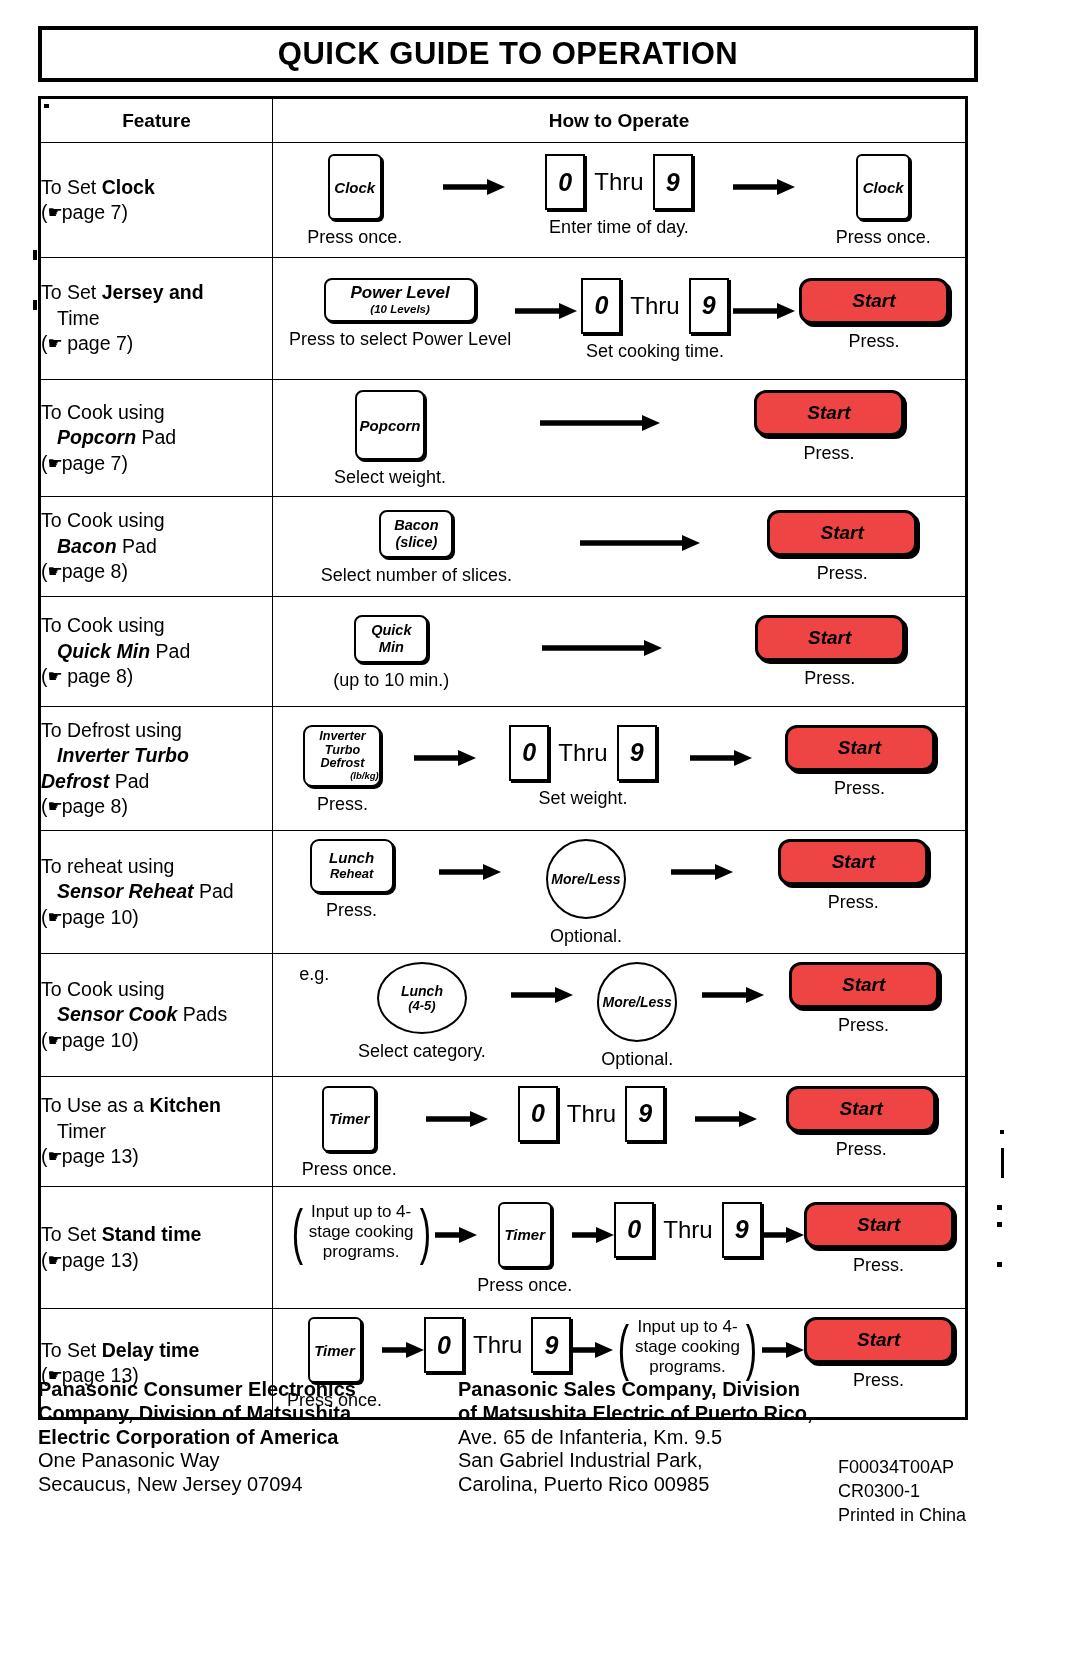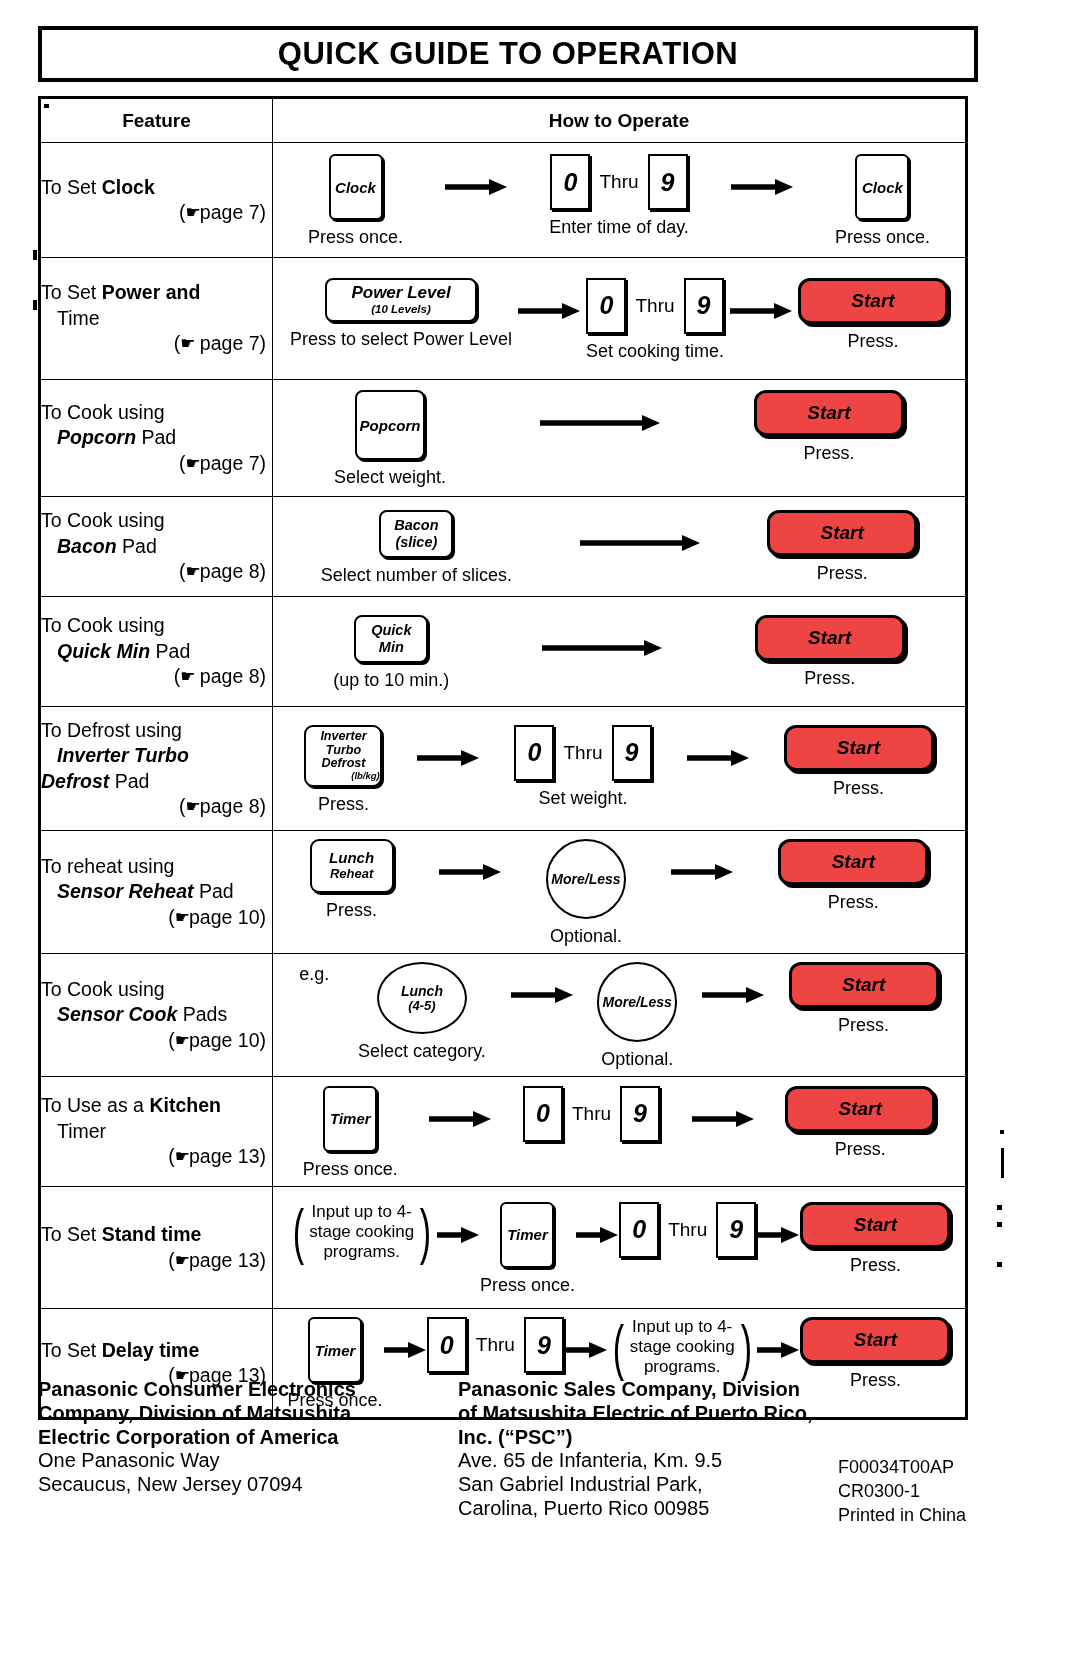--- a/index.html
+++ b/index.html
@@ -42,21 +42,21 @@
 
   
   .feat{
     padding:10px 10px 10px 14px;
     font-size:19.5px;line-height:1.30;
   }
   .feat .l1{white-space:nowrap;}
   .feat .ind{padding-left:16px;}
   .feat b{font-weight:bold;}
   .feat i{font-weight:bold;font-style:italic;}
-  .pg{text-align:right;padding-right:6px;white-space:nowrap;}
+  .pg{padding-right:6px;white-space:nowrap;}
   .hand{font-size:17px;vertical-align:1px;letter-spacing:-1px;}
 
   
   .flow{
     display:flex;align-items:flex-start;justify-content:space-around;
     padding:8px 14px 6px 14px;
   }
   .step{
     display:flex;flex-direction:column;align-items:center;
     justify-content:flex-start;
@@ -94,21 +94,21 @@
   .pad-two{
     width:84px;height:54px;border-radius:9px;font-size:15px;line-height:1.12;
   }
   .pad-two .sub{font-size:13px;}
   .digit{
     width:40px;height:56px;border:2.5px solid #000;background:#fff;
     display:flex;align-items:center;justify-content:center;
     font-size:25px;font-weight:bold;font-style:italic;
     box-shadow:2px 2px 0 #000;box-sizing:border-box;
   }
-  .thru{font-size:19px;padding:0 9px;align-self:center;line-height:56px;}
+  .thru{font-size:24px;padding:0 9px;align-self:center;line-height:56px;}
   .start{
     width:150px;height:46px;border:3px solid #000;border-radius:12px;
     background:#ef4444;display:flex;align-items:center;justify-content:center;
     font-size:19px;font-weight:bold;font-style:italic;
     box-shadow:3px 3px 0 #000;box-sizing:border-box;
   }
   .circle{
     width:76px;height:76px;border:2.2px solid #000;border-radius:50%;
     background:#fff;display:flex;flex-direction:column;
     align-items:center;justify-content:center;
@@ -217,21 +217,21 @@
                   <div class="pad pad-tall">
                     <span>Clock</span>
                   </div>
                   <div class="cap">Press once.</div>
                 </div>
               </div>
             </td>
           </tr>
           <tr style="height:122px">
             <td class="feat">
-              <div class="l1">To Set <b>Power and</b></div>
+              <div class="l1">To Set <b>Jersey and</b></div>
               <div class="l1 ind">Time</div>
               <div class="pg">(<span class="hand">☛</span> page 7)</div>
             </td>
             <td>
               <div class="flow">
                 <div class="step">
                   <div class="pad pad-wide">
                     <span>Power Level</span>
                     <span class="sub">(10 Levels)</span>
                   </div>
@@ -625,21 +625,20 @@
     <div class="fcol a" id="fa">
         <div class="fbold">Panasonic Consumer Electronics</div>
         <div class="fbold">Company, Division of Matsushita</div>
         <div class="fbold">Electric Corporation of America</div>
         <div>One Panasonic Way</div>
         <div>Secaucus, New Jersey 07094</div>
       </div>
     <div class="fcol b" id="fb">
         <div class="fbold">Panasonic Sales Company, Division</div>
         <div class="fbold">of Matsushita Electric of Puerto Rico,</div>
-        <div class="fbold">Inc. (“PSC”)</div>
         <div>Ave. 65 de Infanteria, Km. 9.5</div>
         <div>San Gabriel Industrial Park,</div>
         <div>Carolina, Puerto Rico 00985</div>
       </div>
     <div class="fcol c" id="fc">
         <div>F00034T00AP</div>
         <div>CR0300-1</div>
         <div>Printed in China</div>
       </div>
   </div>

